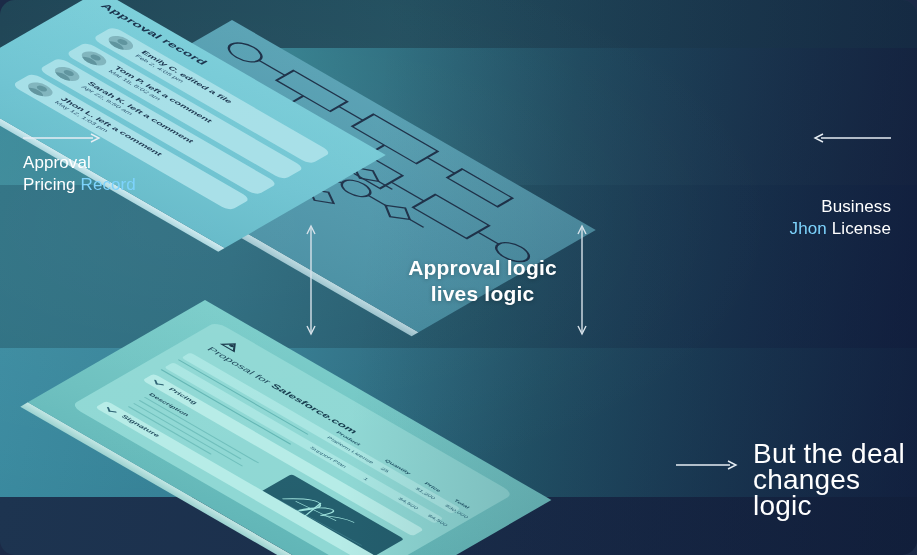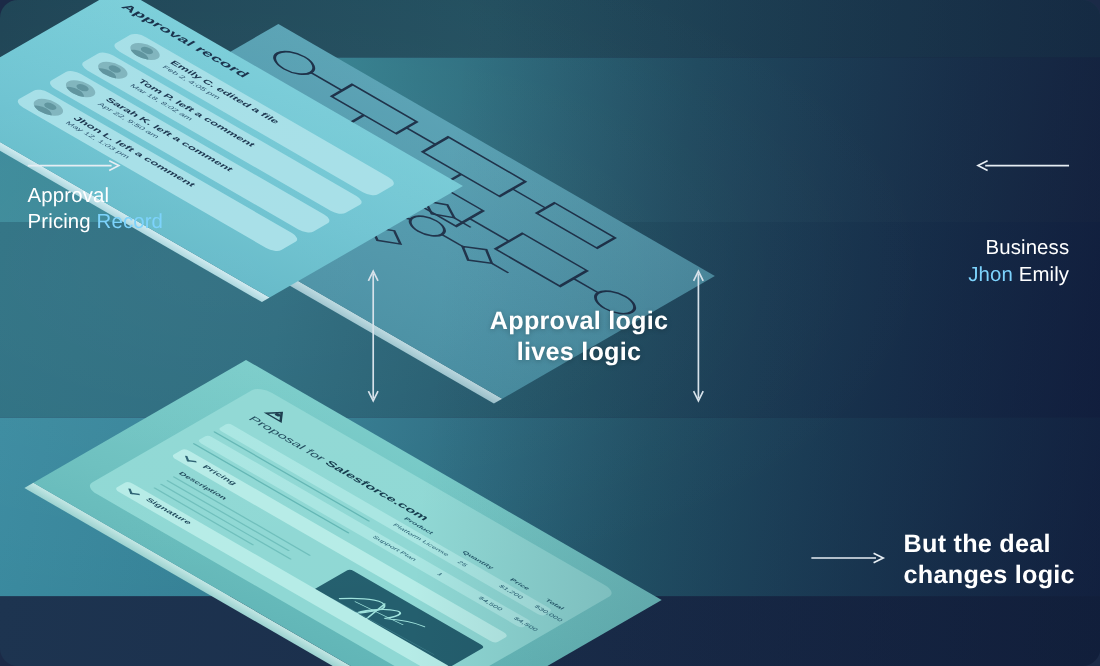--- a/index.html
+++ b/index.html
@@ -34,21 +34,21 @@
   .arrow-h svg { display:block; }
   #arrow-left  { left:23px;  top:132px; }
   #arrow-right { right:26px; top:132px; }
   #arrow-deal  { left:676px; top:459px; }
 
   .center-label { position:absolute; left:0; width:917px; text-align:center;
     top:255px; color:#ffffff; font-size:21px; font-weight:700; line-height:26px;
     letter-spacing:.2px; text-shadow:0 1px 4px rgba(0,0,0,.25);padding-left:48px; }
 
   .deal-label { position:absolute; left:753px; top:441px; color:#ffffff;
-    font-size:21px; font-weight:700; line-height:26px; letter-spacing:.2px; }
+    font-size:28px; font-weight:400; line-height:26px; letter-spacing:.2px; }
 
   .vbar { position:absolute; width:12px; }
   #vbar-left  { left:305px; top:224px; height:112px; }
   #vbar-right { left:576px; top:224px; height:112px; }
 
   
   .plane-wrap { position:absolute; transform-origin:0 0; }
 
   
   #plane-logic {
@@ -293,21 +293,21 @@
   </div>
 
   <div class="arrow-h" id="arrow-right">
     <svg width="78" height="12" viewBox="0 0 78 12">
       <line x1="8" y1="6" x2="78" y2="6" stroke="#e6edf3" stroke-width="1.4"></line>
       <path d="M10 2 L2 6 L10 10" fill="none" stroke="#e6edf3" stroke-width="1.4"></path>
     </svg>
   </div>
   <div id="label-ble" class="side-label">
     <div>Business</div>
-    <div><span class="dim">Jhon </span><span>Emily</span></div>
+    <div><span class="dim">Jhon </span><span>License</span></div>
   </div>
 
   <div class="vbar" id="vbar-left">
     <svg width="12" height="112" viewBox="0 0 12 112">
       <line x1="6" y1="4" x2="6" y2="108" stroke="#d7e2ea" stroke-width="1.4"></line>
       <path d="M2 10 L6 2 L10 10" fill="none" stroke="#d7e2ea" stroke-width="1.4"></path>
       <path d="M2 102 L6 110 L10 102" fill="none" stroke="#d7e2ea" stroke-width="1.4"></path>
     </svg>
   </div>
   <div class="vbar" id="vbar-right">

